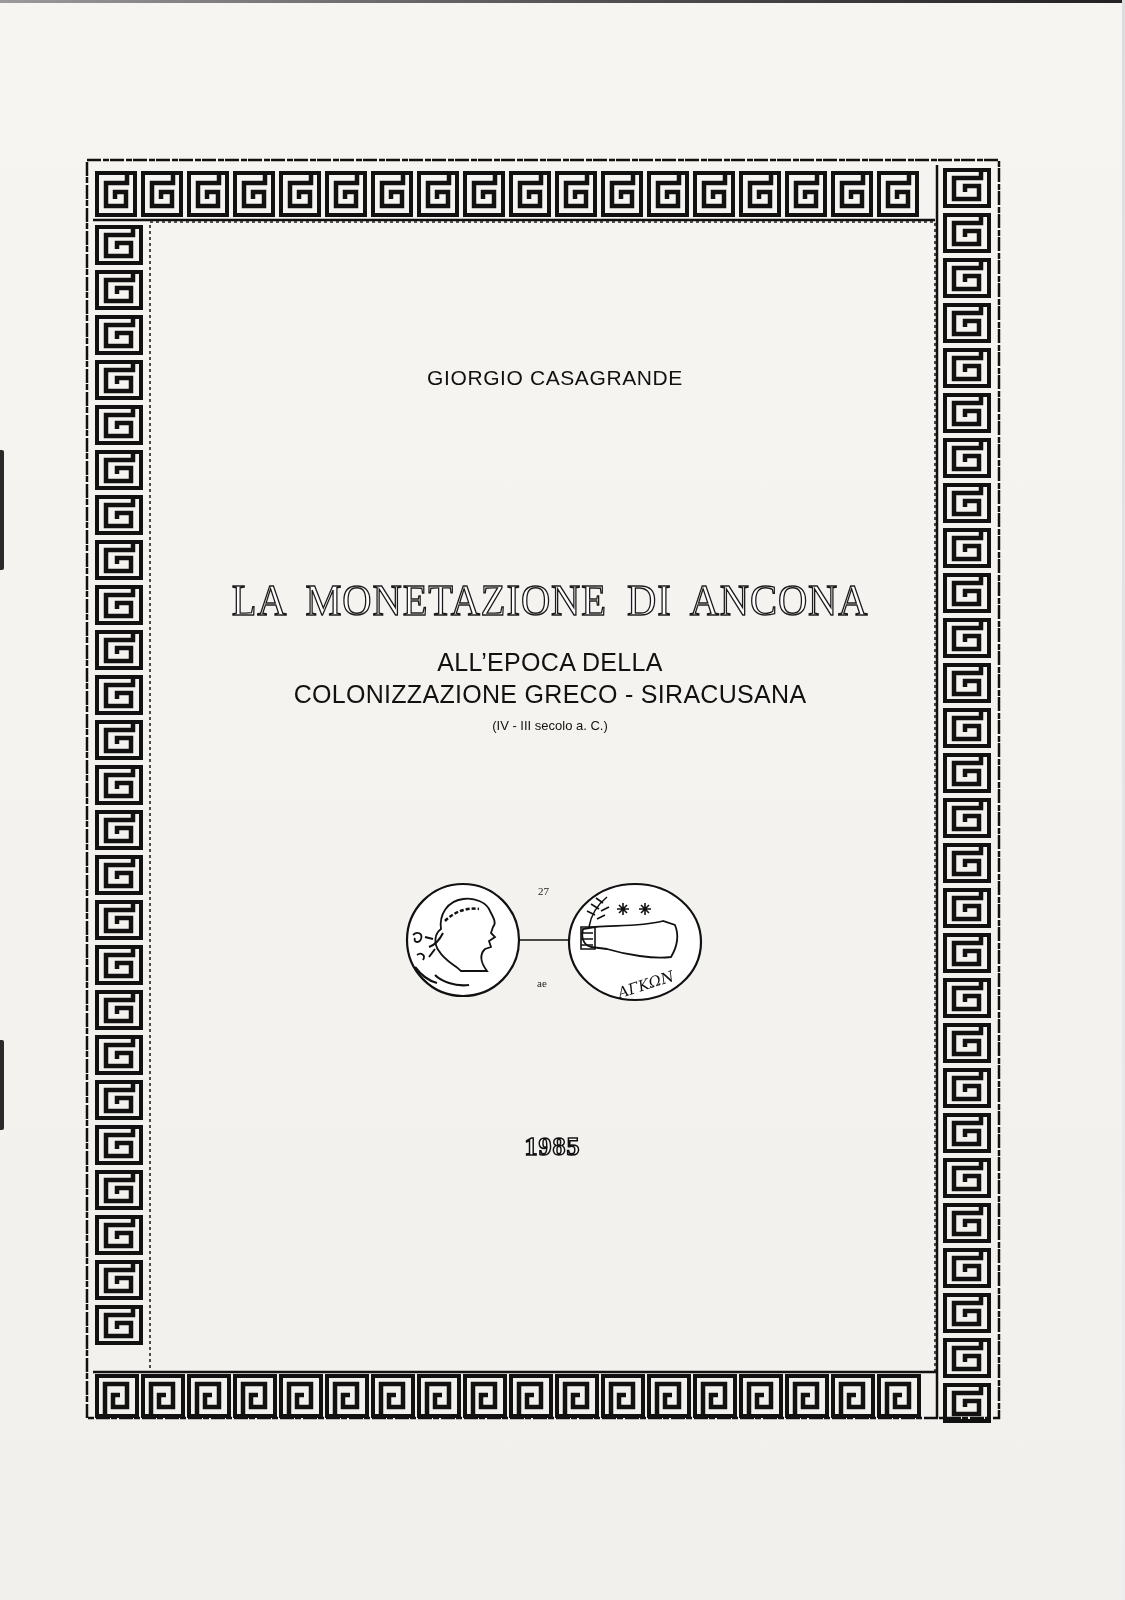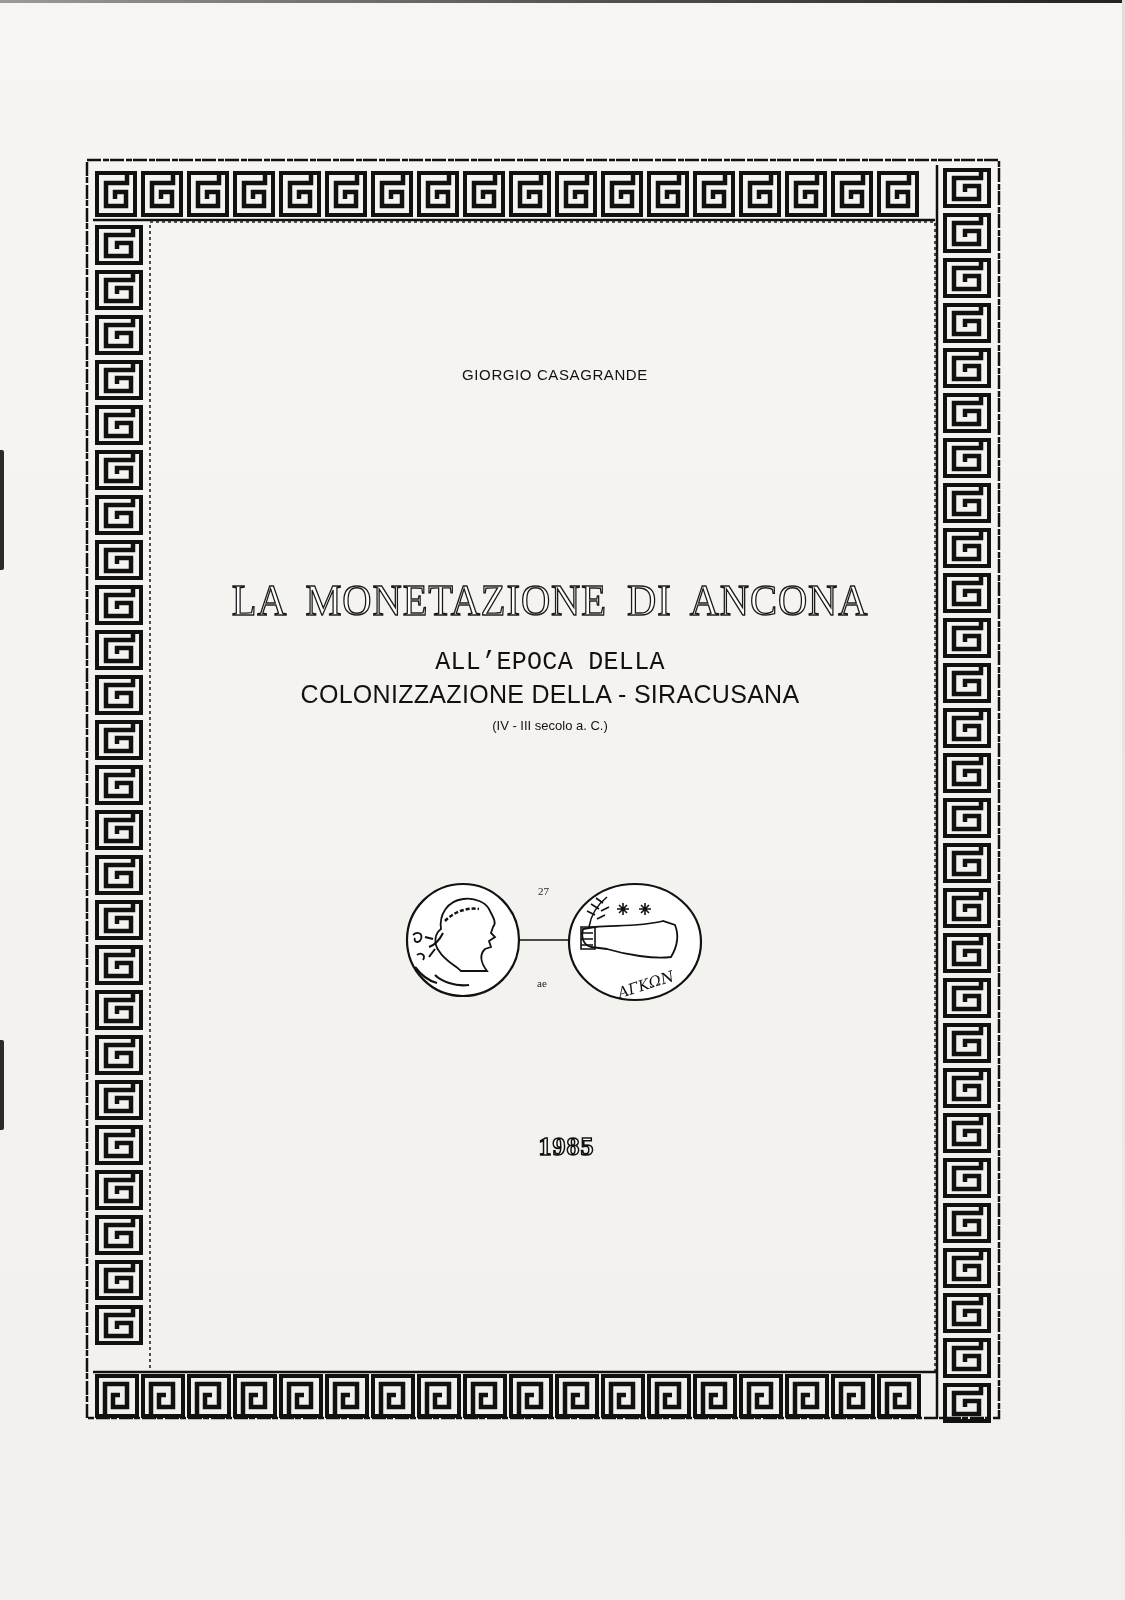--- a/index.html
+++ b/index.html
@@ -2,27 +2,27 @@
 <html><head>
 <meta charset="utf-8">
 <style>
   html,body{margin:0;padding:0;}
   body{width:1125px;height:1600px;background:#f6f4f1;position:relative;overflow:hidden;font-family:"Liberation Sans",sans-serif;}
   .paper{position:absolute;left:0;top:0;width:1125px;height:1600px;background:linear-gradient(180deg,#f7f5f2 0%,#f4f2ef 60%,#f2f0ec 100%);}
   .top-edge{position:absolute;left:0;top:0;width:1125px;height:3px;background:linear-gradient(90deg,#9a9a9a,#555 50%,#222);}
   .right-edge{position:absolute;right:0;top:0;width:3px;height:1600px;background:linear-gradient(180deg,#ddd,#eee);}
   .staple{position:absolute;left:0;width:4px;background:#2a2a2a;border-radius:0 2px 2px 0;}
   .frame{position:absolute;left:0;top:0;}
-  .author{position:absolute;left:0;width:1110px;top:366px;text-align:center;font-size:15px;letter-spacing:0.6px;color:#111;}
+  .author{position:absolute;left:0;width:1110px;top:366px;text-align:center;font-size:21px;letter-spacing:0.6px;color:#111;}
   .title{position:absolute;left:0;width:1100px;top:575px;text-align:center;font-family:"Liberation Serif",serif;font-size:44px;color:#fff;-webkit-text-stroke:1.4px #1a1a1a;letter-spacing:1px;word-spacing:10px;transform:scaleX(0.92);}
   .sub1,.sub2{position:absolute;left:0;width:1100px;text-align:center;font-size:25px;color:#111;letter-spacing:0.3px;}
-  .sub1{top:648px;font-family:Liberation Mono, monospace;}
+  .sub1{top:648px;}
   .sub2{top:680px;}
   .period{position:absolute;left:0;width:1100px;top:718px;text-align:center;font-size:13px;color:#111;}
-  .year{position:absolute;left:0;width:1105px;top:1132px;text-align:center;font-family:"Liberation Serif",serif;font-weight:bold;font-size:26px;color:#fff;-webkit-text-stroke:1.5px #111;letter-spacing:1px;padding-left:14px;}
+  .year{position:absolute;left:0;width:1105px;top:1132px;text-align:center;font-family:"Liberation Serif",serif;font-weight:bold;font-size:26px;color:#fff;-webkit-text-stroke:1.5px #111;letter-spacing:1px;}
   .coins{position:absolute;left:395px;top:875px;width:320px;height:130px;}
   .num{font-family:"Liberation Serif",serif;font-size:11px;fill:#222;}
 </style>
 </head>
 <body>
 
 <div class="paper"></div>
 <div class="top-edge"></div>
 <div class="right-edge"></div>
 <div class="staple" style="top:450px;height:120px;"></div>
@@ -152,21 +152,21 @@
     <use href="#keyBot" x="739" y="1374"></use>
     <use href="#keyBot" x="785" y="1374"></use>
     <use href="#keyBot" x="831" y="1374"></use>
     <use href="#keyBot" x="877" y="1374"></use>
   </g>
 </svg>
 
 <div class="author">GIORGIO CASAGRANDE</div>
 <div class="title">LA MONETAZIONE DI ANCONA</div>
 <div class="sub1">ALL’EPOCA DELLA</div>
-<div class="sub2">COLONIZZAZIONE DELLA - SIRACUSANA</div>
+<div class="sub2">COLONIZZAZIONE GRECO - SIRACUSANA</div>
 <div class="period">(IV - III secolo a. C.)</div>
 
 <svg class="coins" viewBox="0 0 320 130">
   <g>
     <ellipse cx="68" cy="65" rx="56" ry="56" fill="#fff" stroke="#111" stroke-width="2.2"></ellipse>
 
     <path d="M95 36 C92 28 80 22 68 24 C52 26 44 40 46 54 C40 58 38 68 44 76 C50 86 60 90 66 96 L92 96 C86 88 84 80 90 74 L96 72 L94 66 L100 62 L96 58 L98 52 C102 48 98 42 95 36 Z" fill="none" stroke="#111" stroke-width="1.8"></path>
 
     <path d="M50 46 C58 38 70 32 84 34" fill="none" stroke="#111" stroke-width="2.5" stroke-dasharray="4 2"></path>
     <path d="M48 58 C44 66 40 70 34 72 M38 64 L30 62 M40 74 L34 82" fill="none" stroke="#111" stroke-width="2"></path>

